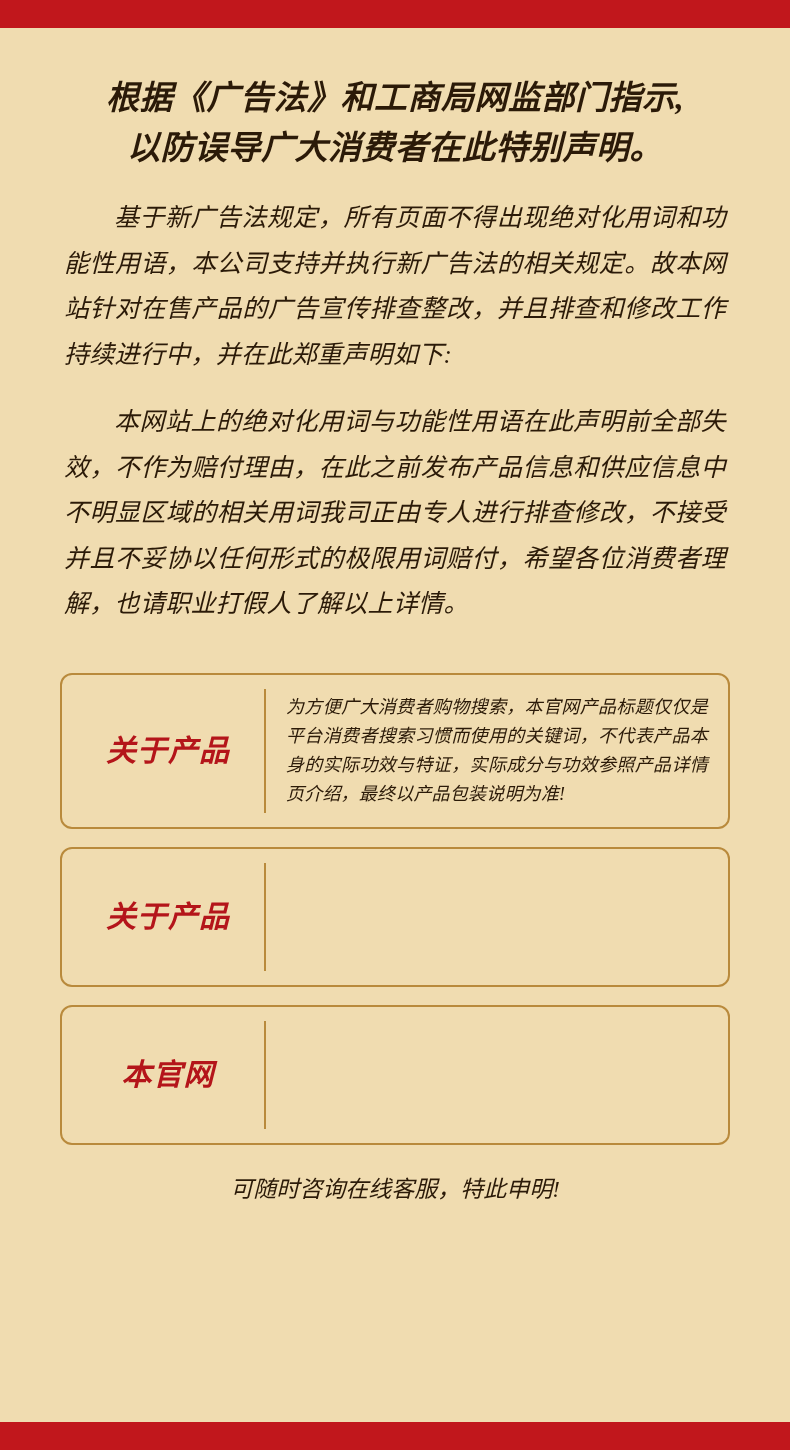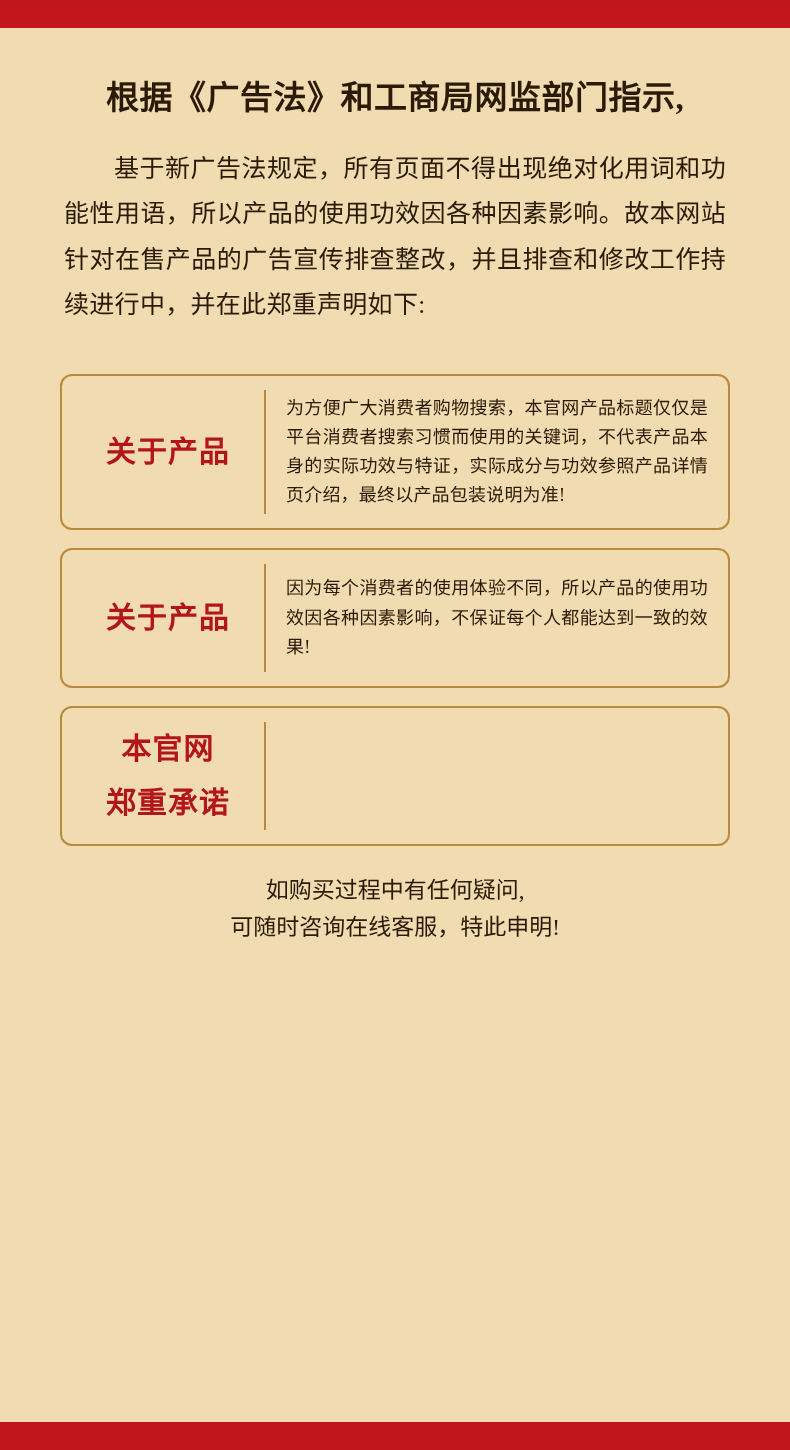--- a/index.html
+++ b/index.html
@@ -13,20 +13,21 @@
     font-family: "Liberation Serif", "DejaVu Serif", serif;
     overflow: hidden;
   }
   .page {
     position: relative;
     width: 644px;
     height: 1450px;
     box-sizing: border-box;
     background: #c1171c;
     padding: 28px 0 28px 0;
+    font-style: italic;
   }
   .panel {
     position: absolute;
     left: 0;
     top: 28px;
     width: 790px;
     height: 1394px;
     background: #f0dcb0;
     box-sizing: border-box;
     padding: 46px 60px 0 60px;
@@ -108,48 +109,47 @@
   }
 </style>
 </head>
 <body>
 
 <div class="page">
   <div class="panel">
 
     <h1 class="headline">
       <span class="l1">根据《广告法》和工商局网监部门指示,</span>
+      <span class="l2">以防误导广大消费者在此特别声明。</span>
     </h1>
 
-    <p class="para">基于新广告法规定，所有页面不得出现绝对化用词和功能性用语，所以产品的使用功效因各种因素影响。故本网站针对在售产品的广告宣传排查整改，并且排查和修改工作持续进行中，并在此郑重声明如下:</p>
+    <p class="para">基于新广告法规定，所有页面不得出现绝对化用词和功能性用语，本公司支持并执行新广告法的相关规定。故本网站针对在售产品的广告宣传排查整改，并且排查和修改工作持续进行中，并在此郑重声明如下:</p>
+    <p class="para">本网站上的绝对化用词与功能性用语在此声明前全部失效，不作为赔付理由，在此之前发布产品信息和供应信息中不明显区域的相关用词我司正由专人进行排查修改，不接受并且不妥协以任何形式的极限用词赔付，希望各位消费者理解，也请职业打假人了解以上详情。</p>
 
     <div class="cards">
 
       <div class="card">
         <div class="card-title">
           <span>关于产品</span>
         </div>
         <div class="card-body">为方便广大消费者购物搜索，本官网产品标题仅仅是平台消费者搜索习惯而使用的关键词，不代表产品本身的实际功效与特证，实际成分与功效参照产品详情页介绍，最终以产品包装说明为准!</div>
       </div>
 
       <div class="card">
         <div class="card-title">
           <span>关于产品</span>
         </div>
-        <div class="card-body">因为每个消费者的使用体验不同，所以产品的使用功效因各种因素影响，不保证每个人都能达到一致的效果!</div>
       </div>
 
       <div class="card">
         <div class="card-title">
           <span>本官网</span>
-          <span>郑重承诺</span>
         </div>
       </div>
 
     </div>
 
     <div class="footer">
-      <span>如购买过程中有任何疑问,</span>
       <span>可随时咨询在线客服，特此申明!</span>
     </div>
 
   </div>
 </div>
 
 </body></html>

